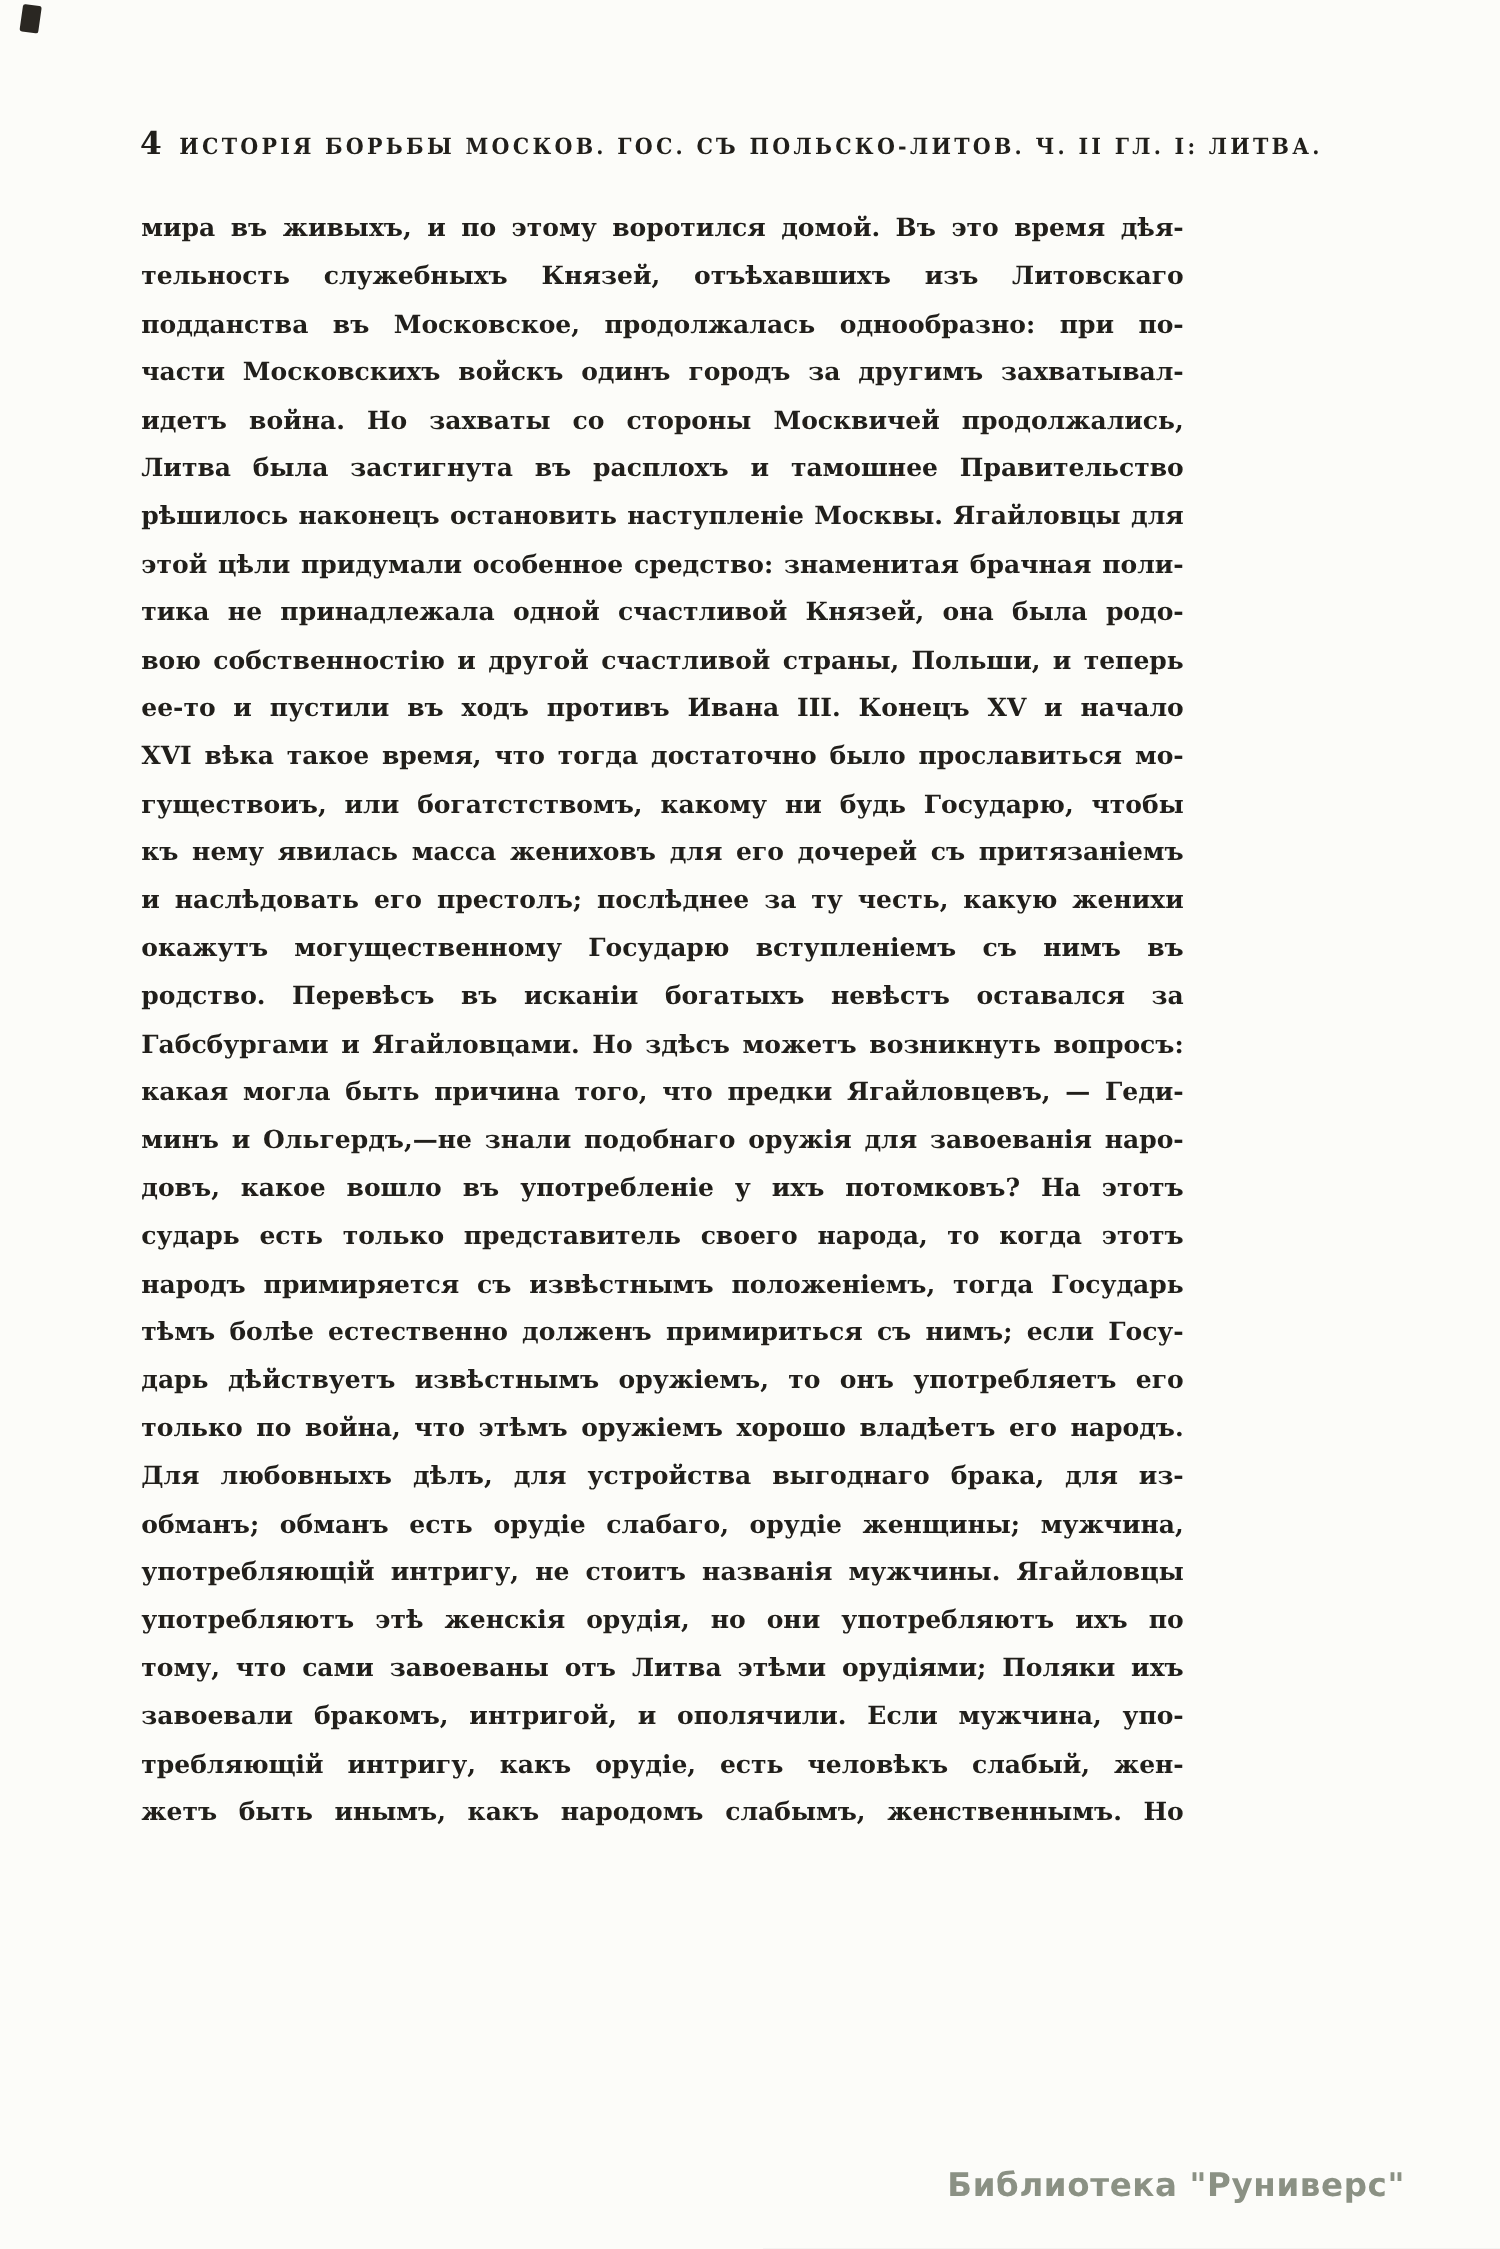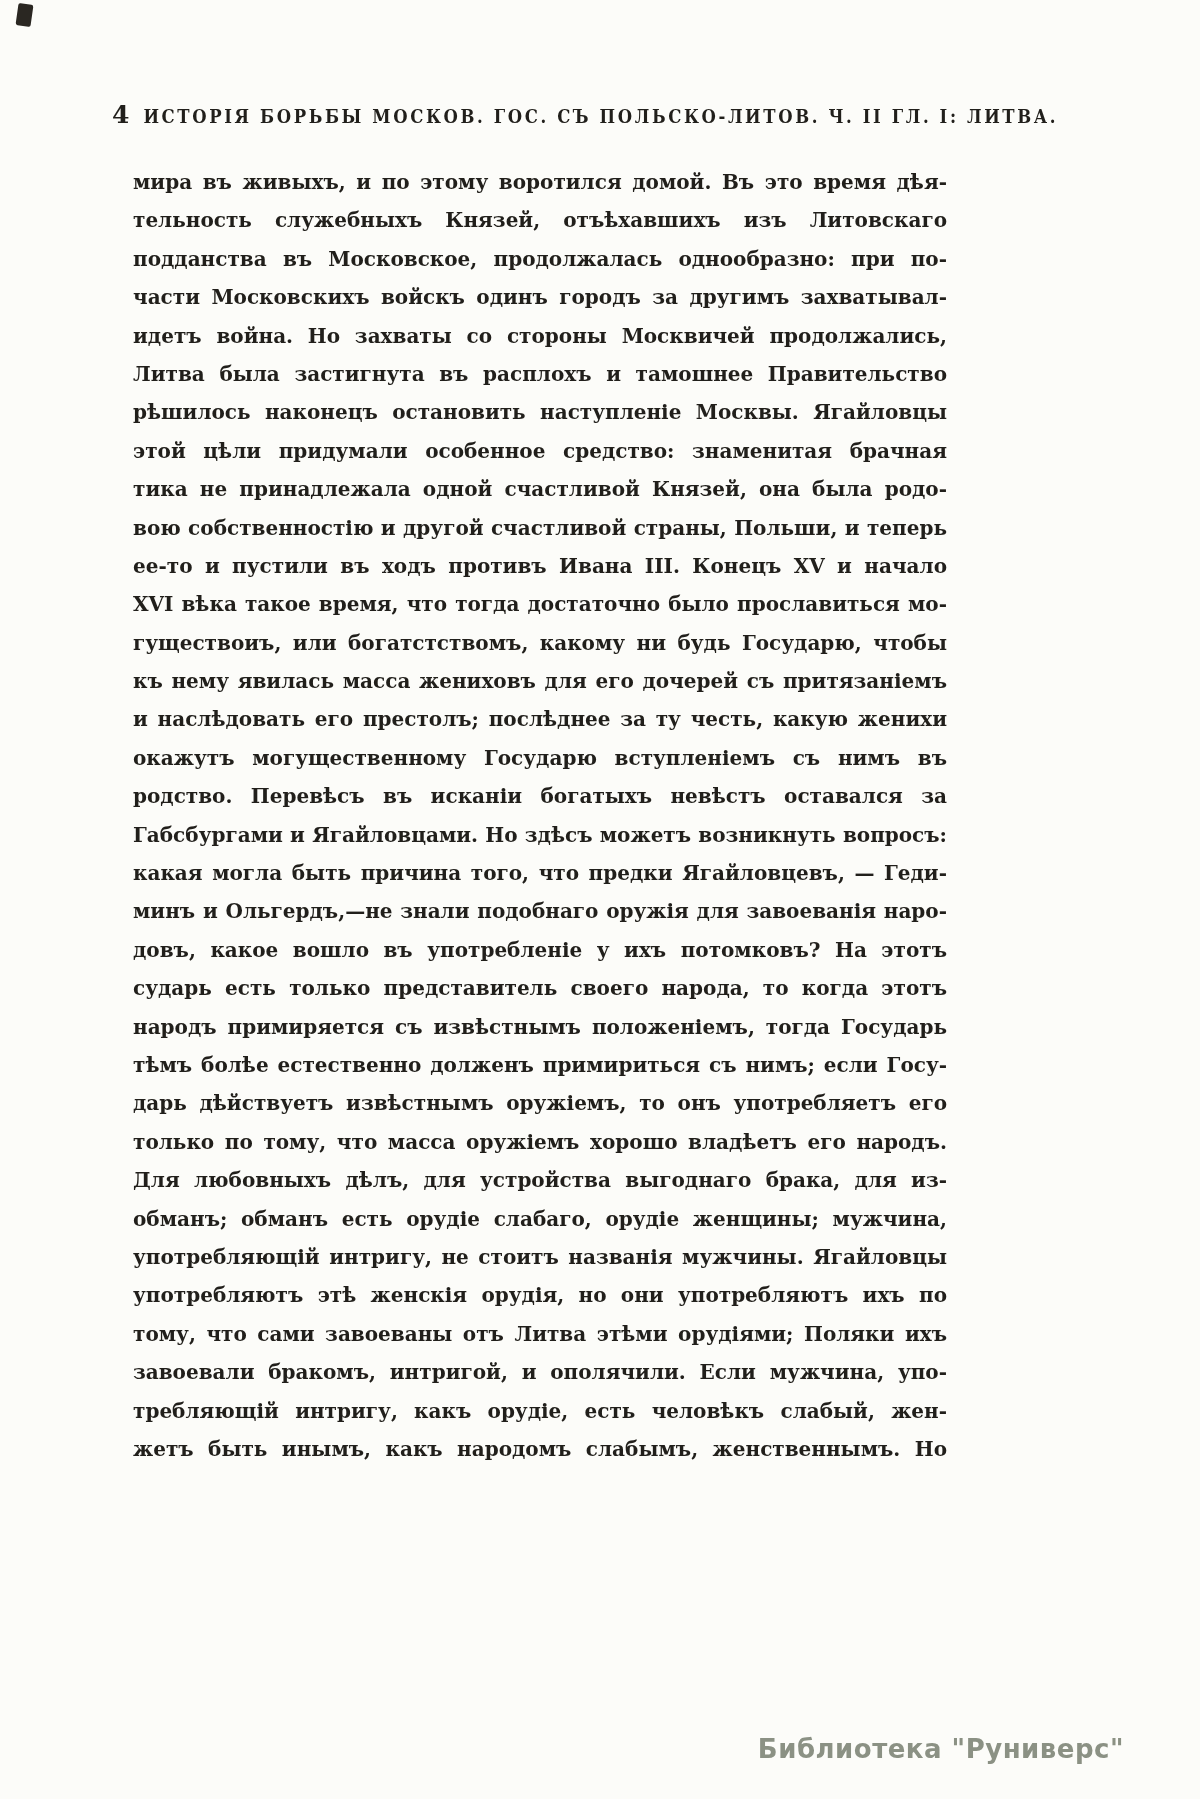--- a/index.html
+++ b/index.html
@@ -60,21 +60,20 @@
   .text-line {
     font-size: 20px;
     font-weight: bold;
     line-height: 38.4px;
     height: 38.4px;
     text-align: justify;
     text-align-last: justify;
     text-justify: inter-word;
     overflow: hidden;
     white-space: normal;
-    margin-left: 20px;
   }
   .watermark {
     position: absolute;
     right: 76px;
     top: 1734px;
     font-family: "DejaVu Sans", sans-serif;
     font-size: 26px;
     font-weight: bold;
     color: #8b9184;
     letter-spacing: 0.5px;
@@ -111,21 +110,21 @@
       <div class="text-line">окажутъ могущественному Государю вступленіемъ съ нимъ въ</div>
       <div class="text-line">родство. Перевѣсъ въ исканіи богатыхъ невѣстъ оставался за</div>
       <div class="text-line">Габсбургами и Ягайловцами. Но здѣсъ можетъ возникнуть вопросъ:</div>
       <div class="text-line">какая могла быть причина того, что предки Ягайловцевъ, — Геди-</div>
       <div class="text-line">минъ и Ольгердъ,—не знали подобнаго оружія для завоеванія наро-</div>
       <div class="text-line">довъ, какое вошло въ употребленіе у ихъ потомковъ? На этотъ</div>
       <div class="text-line">сударь есть только представитель своего народа, то когда этотъ</div>
       <div class="text-line">народъ примиряется съ извѣстнымъ положеніемъ, тогда Государь</div>
       <div class="text-line">тѣмъ болѣе естественно долженъ примириться съ нимъ; если Госу-</div>
       <div class="text-line">дарь дѣйствуетъ извѣстнымъ оружіемъ, то онъ употребляетъ его</div>
-      <div class="text-line">только по тому, что масса оружіемъ хорошо владѣетъ его народъ.</div>
+      <div class="text-line">только по война, что этѣмъ оружіемъ хорошо владѣетъ его народъ.</div>
       <div class="text-line">Для любовныхъ дѣлъ, для устройства выгоднаго брака, для из-</div>
       <div class="text-line">обманъ; обманъ есть орудіе слабаго, орудіе женщины; мужчина,</div>
       <div class="text-line">употребляющій интригу, не стоитъ названія мужчины. Ягайловцы</div>
       <div class="text-line">употребляютъ этѣ женскія орудія, но они употребляютъ ихъ по</div>
       <div class="text-line">тому, что сами завоеваны отъ Литва этѣми орудіями; Поляки ихъ</div>
       <div class="text-line">завоевали бракомъ, интригой, и ополячили. Если мужчина, упо-</div>
       <div class="text-line">требляющій интригу, какъ орудіе, есть человѣкъ слабый, жен-</div>
       <div class="text-line">жетъ быть инымъ, какъ народомъ слабымъ, женственнымъ. Но</div>
     </div>
 

